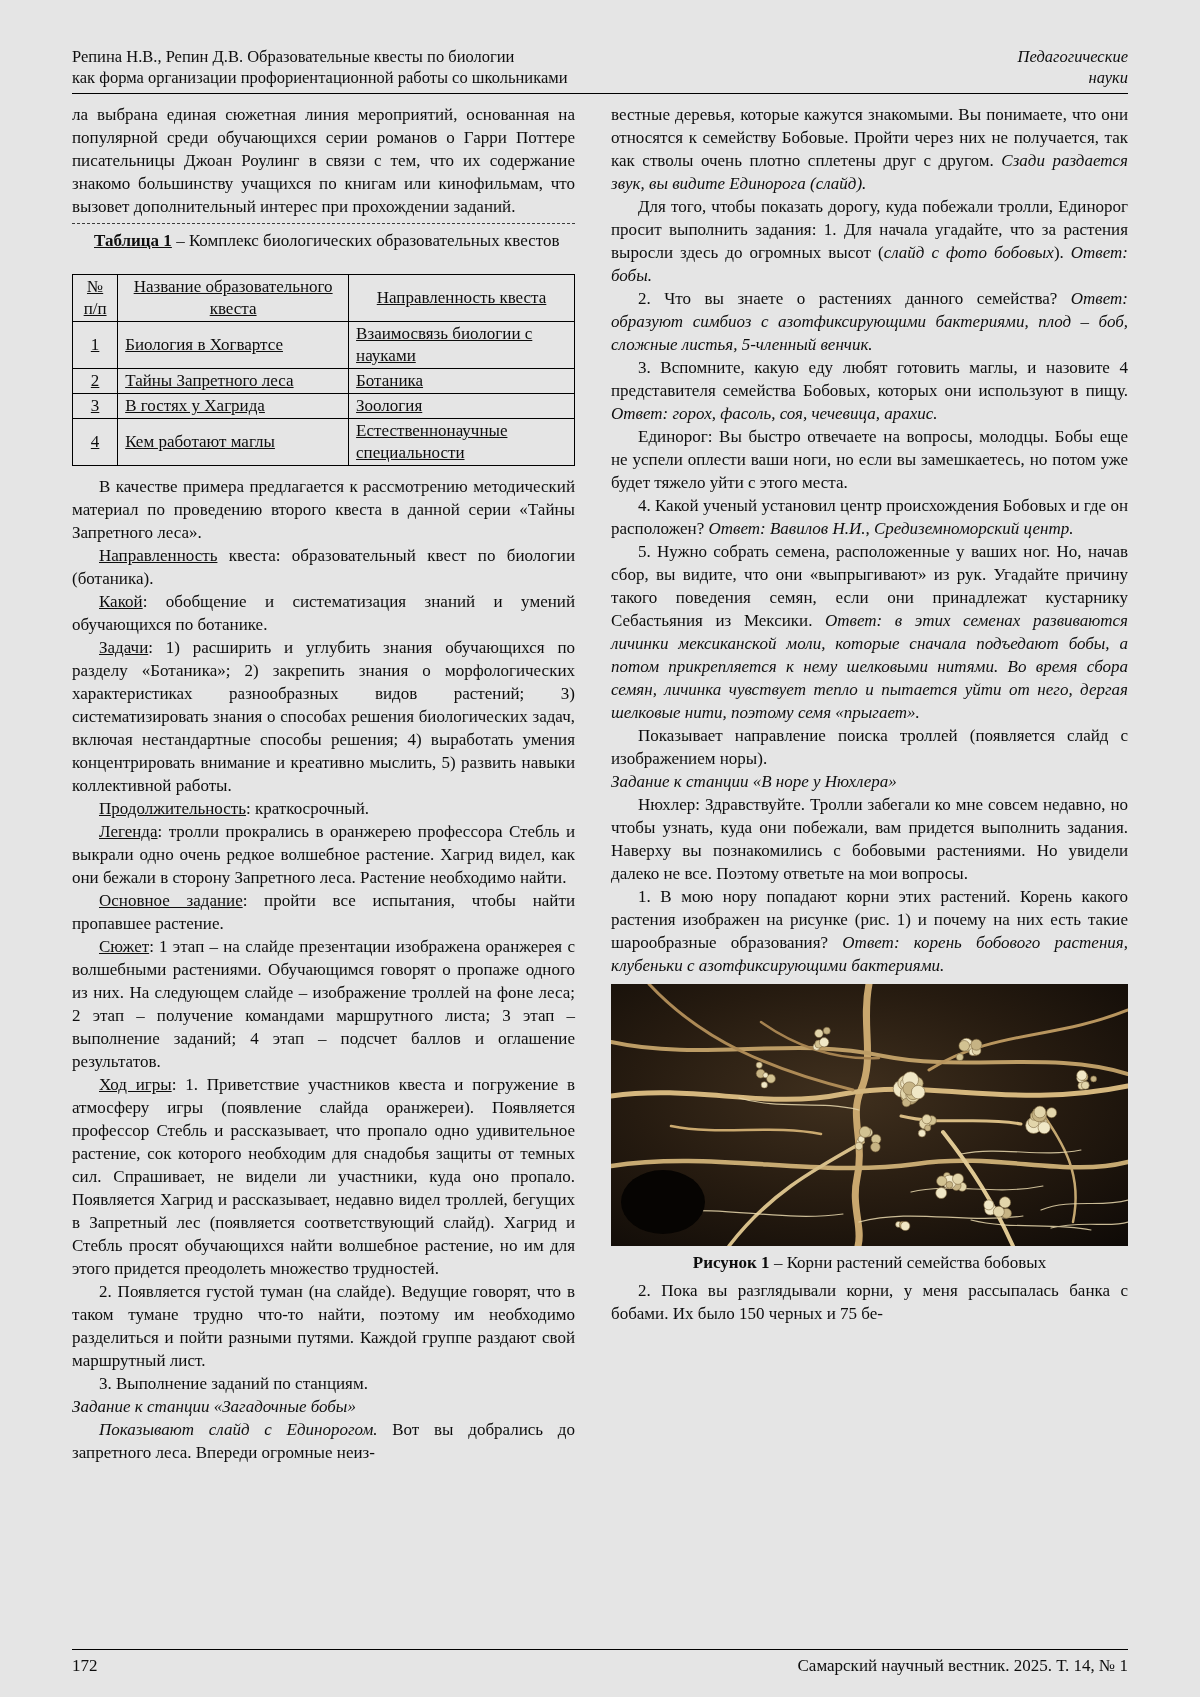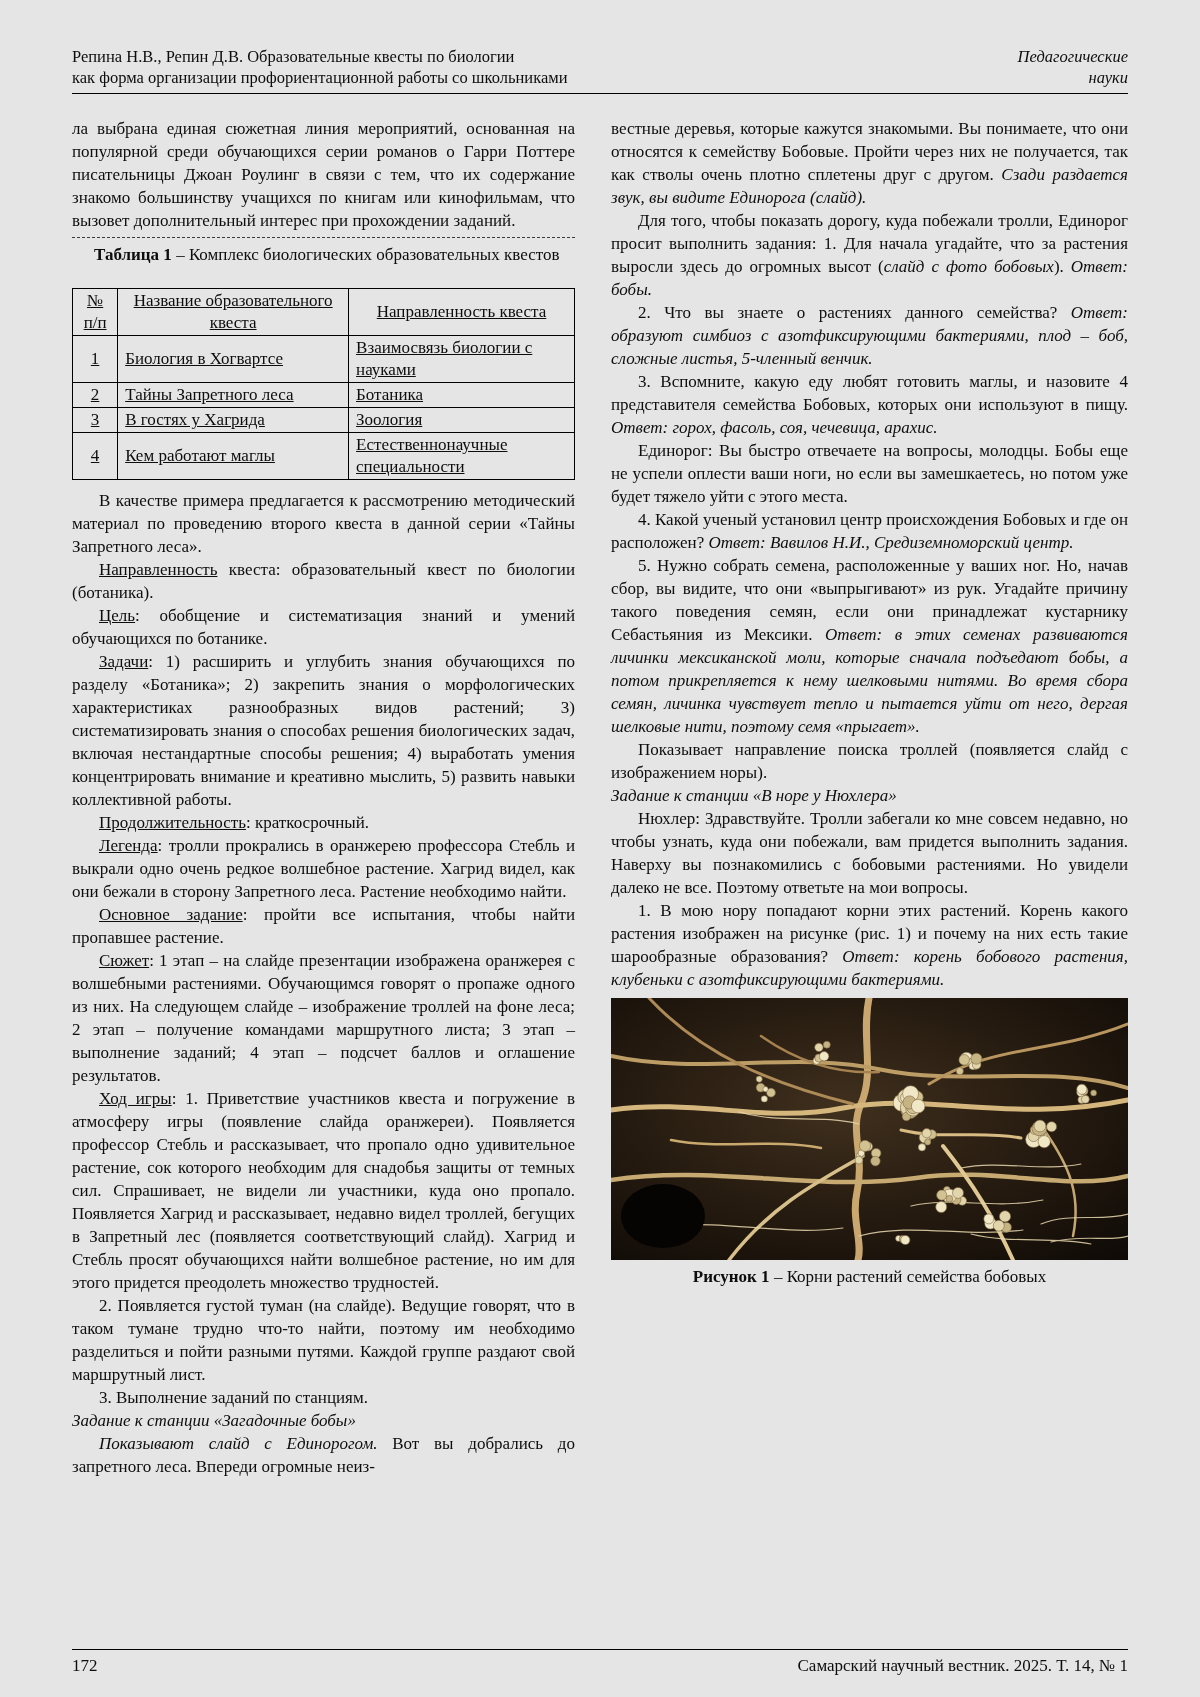--- a/index.html
+++ b/index.html
@@ -17,21 +17,21 @@
     position: absolute;
     top: 46px; left: 72px; width: 1056px;
     display: flex; justify-content: space-between; align-items: flex-end;
     padding-bottom: 5px;
     border-bottom: 1.6px solid #000;
     font-size: 16.5px; line-height: 21px;
   }
   .header-right { text-align: right; font-style: italic; white-space: nowrap; }
   .content {
     position: absolute;
-    top: 117px; left: 72px; width: 1056px; height: 1534px;
+    top: 103px; left: 72px; width: 1056px; height: 1534px;
     display: flex; gap: 36px;
     overflow: hidden;
     text-align: justify;
   }
   .col { width: 517px; font-size: 17px; line-height: 23px; }
   p { margin: 0; text-indent: 27px; }
   p.noindent { text-indent: 0; }
   p.center { text-align: left; text-indent: 0; }
   .table-block { margin: 5px 0 9px; border-top: 1px dashed #3a3a3a; padding-top: 5px; }
   .table-caption { text-indent: 22px; }
@@ -65,21 +65,21 @@
     <div class="header-right">
       <div>Педагогические</div>
       <div>науки</div>
     </div>
   </div>
 
   <div class="content">
     <div class="col" id="col-left">
         <p class="noindent"><span>ла выбрана единая сюжетная линия мероприятий, основанная на популярной среди обучающихся серии романов о Гарри Поттере писательницы Джоан Роулинг в связи с тем, что их содержание знакомо большинству учащихся по книгам или кинофильмам, что вызовет дополнительный интерес при прохождении заданий.</span></p>
         <div class="table-block">
-          <p class="table-caption"><span style="font-weight: bold;">Таблица 1</span><span> – Комплекс биологических образовательных квестов</span></p>
+          <p class="table-caption"><span style="font-weight: bold; text-decoration: underline;">Таблица 1</span><span> – Комплекс биологических образовательных квестов</span></p>
           <table>
             <colgroup>
               <col style="width: 9%;">
               <col style="width: 46%;">
               <col style="width: 45%;">
             </colgroup>
             <thead>
               <tr>
                 <th>№ п/п</th>
                 <th>Название образовательного квеста</th>
@@ -105,21 +105,21 @@
               <tr>
                 <td class="c-num">4</td>
                 <td>Кем работают маглы</td>
                 <td>Естественнонаучные специальности</td>
               </tr>
             </tbody>
           </table>
         </div>
         <p><span>В качестве примера предлагается к рассмотрению методический материал по проведению второго квеста в данной серии «Тайны Запретного леса».</span></p>
         <p><span style="text-decoration: underline;">Направленность</span><span> квеста: образовательный квест по биологии (ботаника).</span></p>
-        <p><span style="text-decoration: underline;">Цель</span><span>: обобщение и систематизация знаний и умений обучающихся по ботанике.</span></p>
+        <p><span style="text-decoration: underline;">Какой</span><span>: обобщение и систематизация знаний и умений обучающихся по ботанике.</span></p>
         <p><span style="text-decoration: underline;">Задачи</span><span>: 1) расширить и углубить знания обучающихся по разделу «Ботаника»; 2) закрепить знания о морфологических характеристиках разнообразных видов растений; 3) систематизировать знания о способах решения биологических задач, включая нестандартные способы решения; 4) выработать умения концентрировать внимание и креативно мыслить, 5) развить навыки коллективной работы.</span></p>
         <p><span style="text-decoration: underline;">Продолжительность</span><span>: краткосрочный.</span></p>
         <p><span style="text-decoration: underline;">Легенда</span><span>: тролли прокрались в оранжерею профессора Стебль и выкрали одно очень редкое волшебное растение. Хагрид видел, как они бежали в сторону Запретного леса. Растение необходимо найти.</span></p>
         <p><span style="text-decoration: underline;">Основное задание</span><span>: пройти все испытания, чтобы найти пропавшее растение.</span></p>
         <p><span style="text-decoration: underline;">Сюжет</span><span>: 1 этап – на слайде презентации изображена оранжерея с волшебными растениями. Обучающимся говорят о пропаже одного из них. На следующем слайде – изображение троллей на фоне леса; 2 этап – получение командами маршрутного листа; 3 этап – выполнение заданий; 4 этап – подсчет баллов и оглашение результатов.</span></p>
         <p><span style="text-decoration: underline;">Ход игры</span><span>: 1. Приветствие участников квеста и погружение в атмосферу игры (появление слайда оранжереи). Появляется профессор Стебль и рассказывает, что пропало одно удивительное растение, сок которого необходим для снадобья защиты от темных сил. Спрашивает, не видели ли участники, куда оно пропало. Появляется Хагрид и рассказывает, недавно видел троллей, бегущих в Запретный лес (появляется соответствующий слайд). Хагрид и Стебль просят обучающихся найти волшебное растение, но им для этого придется преодолеть множество трудностей.</span></p>
         <p><span>2. Появляется густой туман (на слайде). Ведущие говорят, что в таком тумане трудно что-то найти, поэтому им необходимо разделиться и пойти разными путями. Каждой группе раздают свой маршрутный лист.</span></p>
         <p><span>3. Выполнение заданий по станциям.</span></p>
         <p class="center"><span style="font-style: italic;">Задание к станции «Загадочные бобы»</span></p>
         <p><span style="font-style: italic;">Показывают слайд с Единорогом.</span><span> Вот вы добрались до запретного леса. Впереди огромные неиз-</span></p>
@@ -249,20 +249,21 @@
               <circle cx="315.9" cy="139.5" r="4.5" fill="#f0e7c6" stroke="#7c6740" stroke-width="0.6"></circle>
               <circle cx="313.7" cy="139.5" r="5.5" fill="#e2d5ab" stroke="#7c6740" stroke-width="0.6"></circle>
               <circle cx="320.8" cy="136.4" r="4.6" fill="#d2c292" stroke="#7c6740" stroke-width="0.6"></circle>
               <circle cx="316.7" cy="144.0" r="3.1" fill="#c6b384" stroke="#7c6740" stroke-width="0.6"></circle>
               <circle cx="311.0" cy="149.3" r="3.7" fill="#f0e7c6" stroke="#7c6740" stroke-width="0.6"></circle>
               <circle cx="315.7" cy="135.2" r="4.6" fill="#e2d5ab" stroke="#7c6740" stroke-width="0.6"></circle>
             </g>
     </svg>
   <p class="figure-caption"><span style="font-weight: bold;">Рисунок 1</span><span> – Корни растений семейства бобовых</span></p>
         </div>
+        <p><span>2. Пока вы разглядывали корни, у меня рассыпалась банка с бобами. Их было 150 черных и 75 бе-</span></p>
       </div>
   </div>
 
   <div class="footer">
     <span>172</span>
     <span>Самарский научный вестник. 2025. Т. 14, № 1</span>
   </div>
 
 </div>
 

